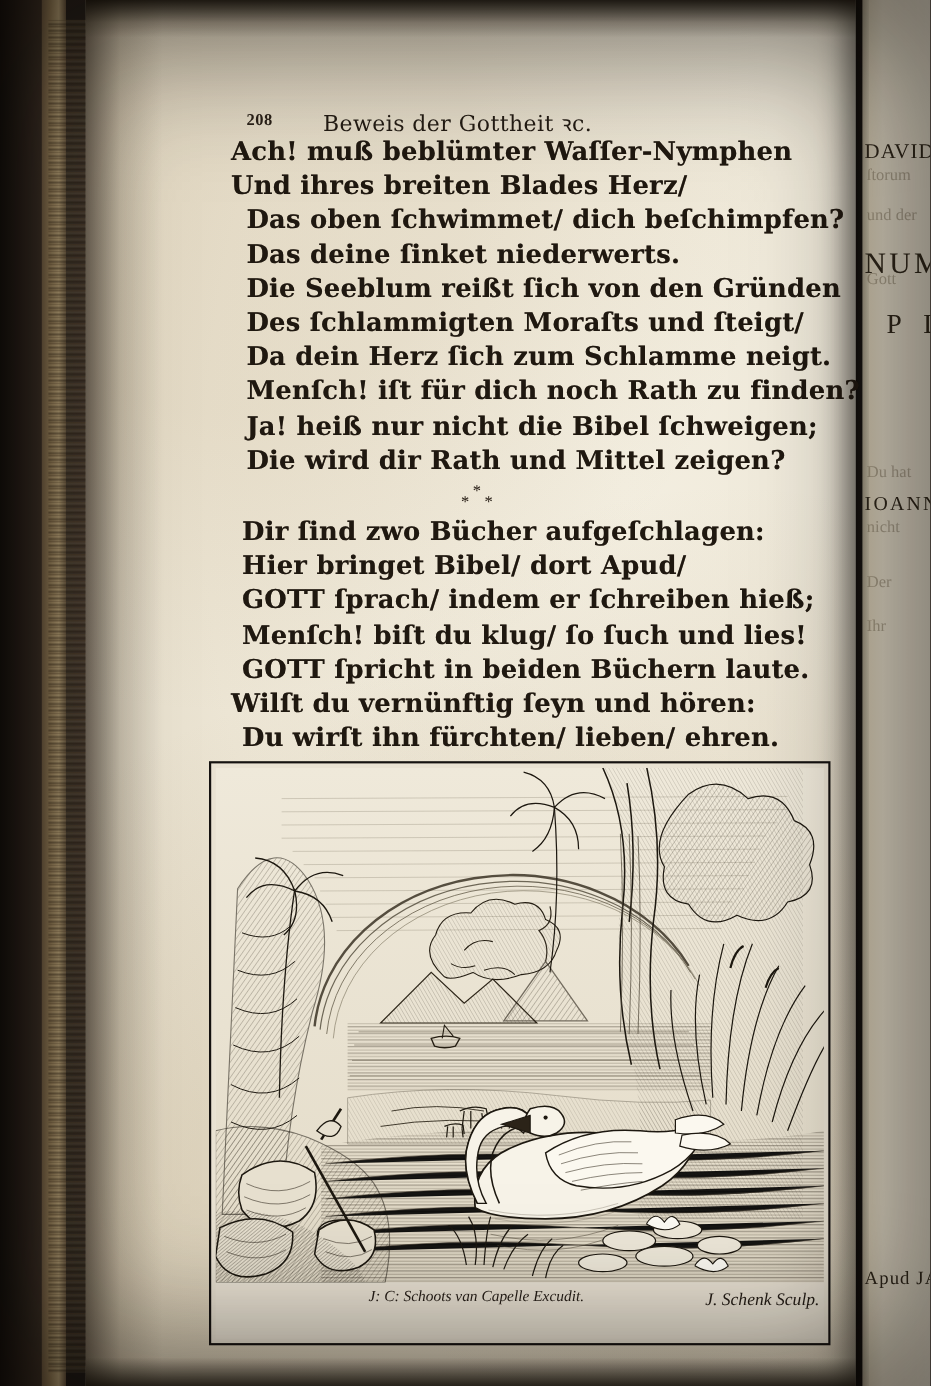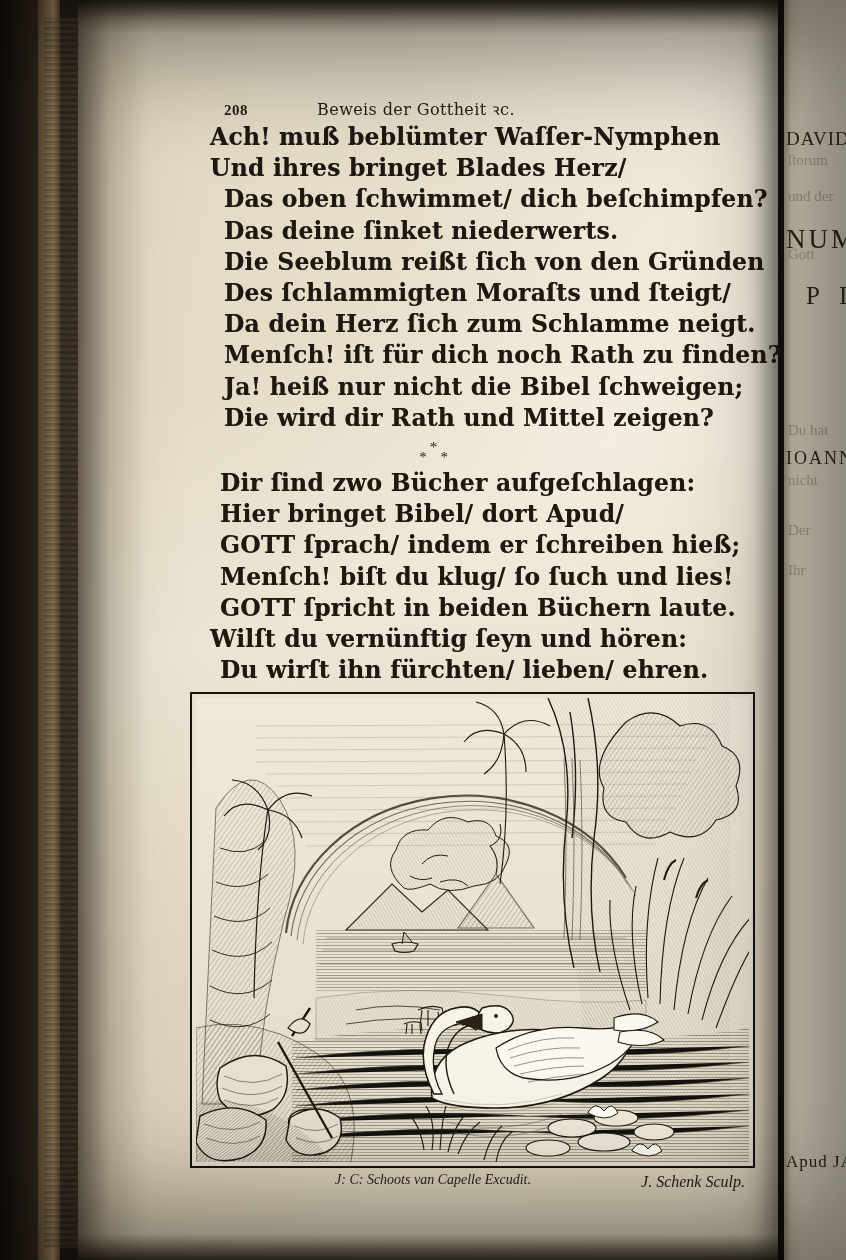--- a/index.html
+++ b/index.html
@@ -146,21 +146,21 @@
     color: #2a2118;
     font-family: "Liberation Serif", serif;
     font-weight: bold;
     letter-spacing: 0.5px;
   }
   .head-title {
     position: absolute;
     left: 0; right: 0;
     text-align: center;
     top: 0;
-    font-size: 16px;
+    font-size: 20px;
     color: #241c14;
     font-family: "DejaVu Serif", serif;
     letter-spacing: 0.4px;
   }
 
   .verse {
     font-family: "DejaVu Serif", serif;
     color: #1f1810;
     font-size: 23.5px;
     line-height: 31.2px;
@@ -182,21 +182,21 @@
     color: #2a2018;
     letter-spacing: 5px;
     line-height: 14px;
   }
   .asterism .top { display: block; margin-bottom: -4px; }
 
   
   .plate-wrap {
     position: absolute;
     left: 190px; top: 692px;
-    width: 565px; height: 476px;
+    width: 565px; height: 531px;
   }
   .plate-frame {
     position: absolute;
     inset: 0;
     border: 2.5px solid #151210;
     background: #e9e2d2;
     box-sizing: border-box;
     overflow: hidden;
   }
   .plate {
@@ -262,21 +262,21 @@
 
   <div class="textblock">
 
     <div class="running-head">
       <div class="folio">208</div>
       <div class="head-title">Beweis der Gottheit  ꝛc.</div>
     </div>
 
     <div class="verse stanza-1">
       <div class="line indent-less">Ach! muß beblümter Waſſer-Nymphen</div>
-      <div class="line indent-less">Und ihres bringet Blades Herz/</div>
+      <div class="line indent-less">Und ihres breiten Blades Herz/</div>
       <div class="line">Das oben ſchwimmet/ dich beſchimpfen?</div>
       <div class="line">Das deine ſinket niederwerts.</div>
       <div class="line">Die Seeblum reißt ſich von den Gründen</div>
       <div class="line">Des ſchlammigten Moraſts und ſteigt/</div>
       <div class="line">Da dein Herz ſich zum Schlamme neigt.</div>
       <div class="line">Menſch! iſt für dich noch Rath zu finden?</div>
       <div class="line">Ja! heiß nur nicht die Bibel ſchweigen;</div>
       <div class="line">Die wird dir Rath und Mittel zeigen?</div>
     </div>
 

